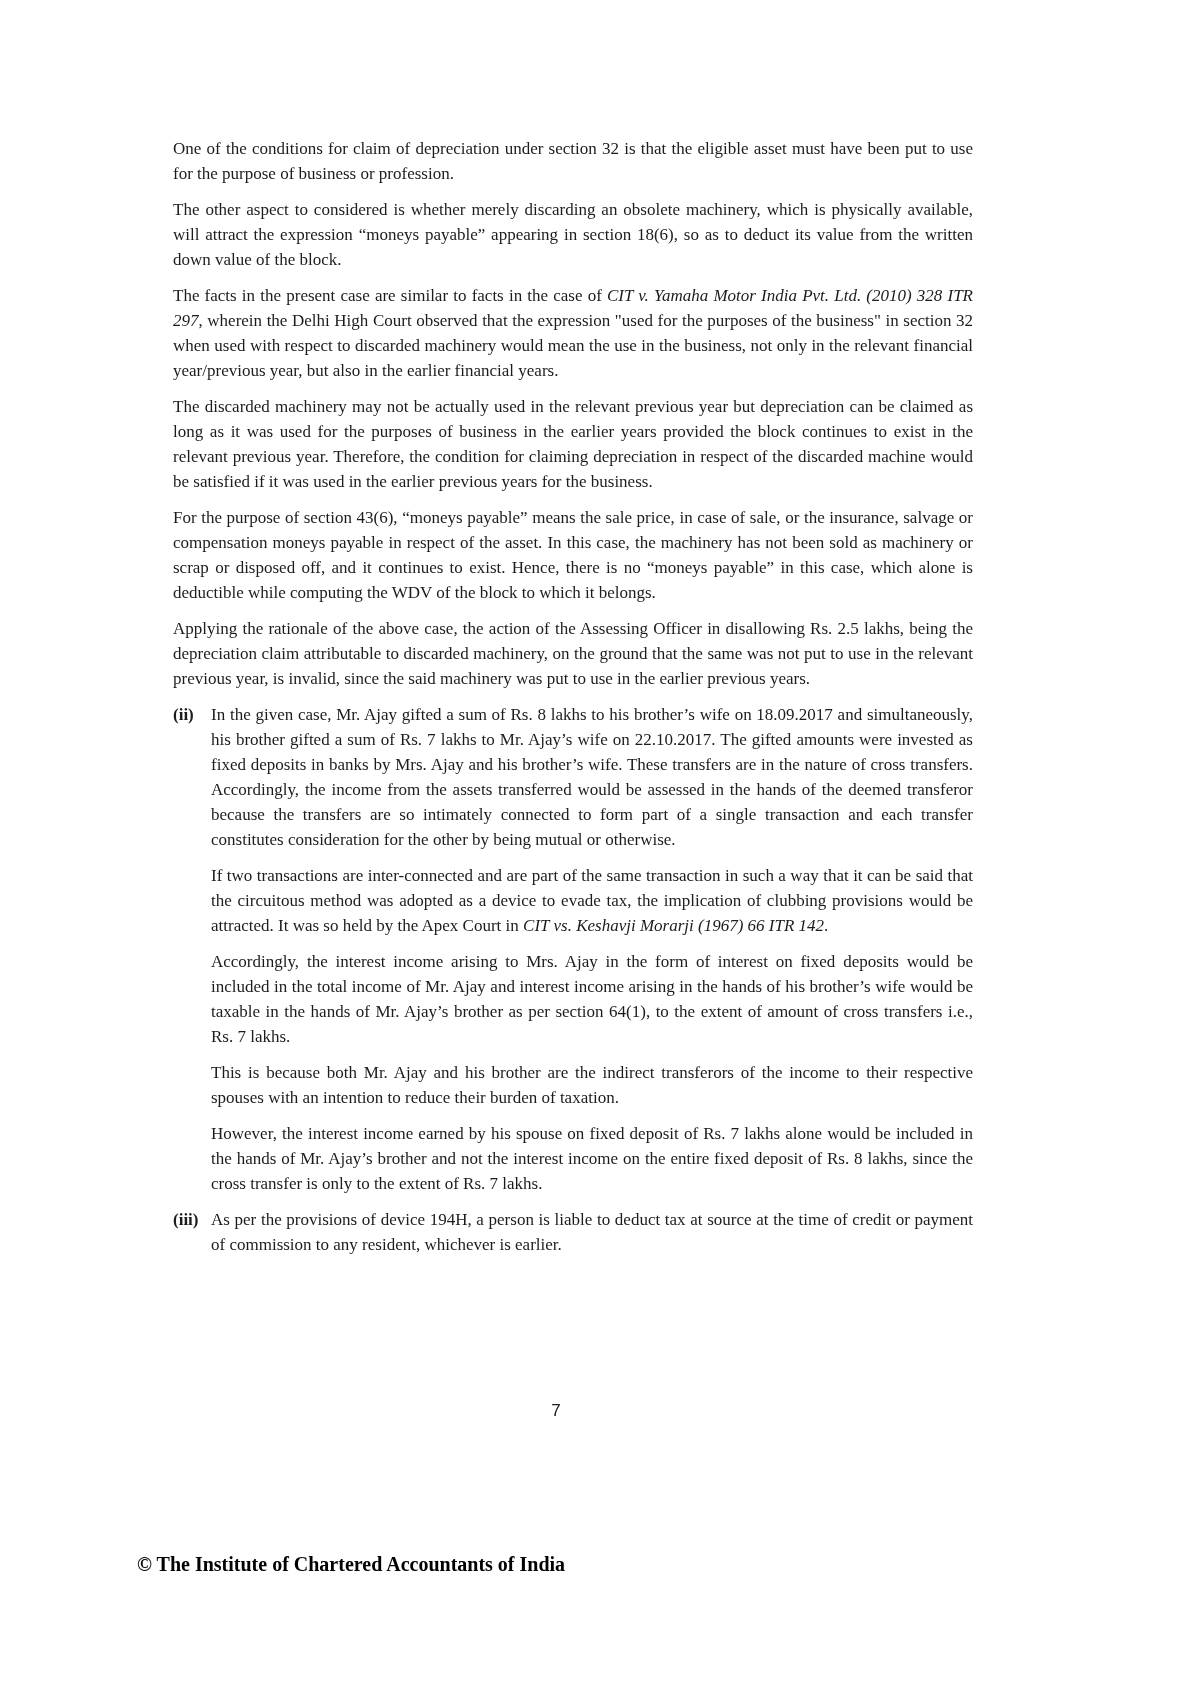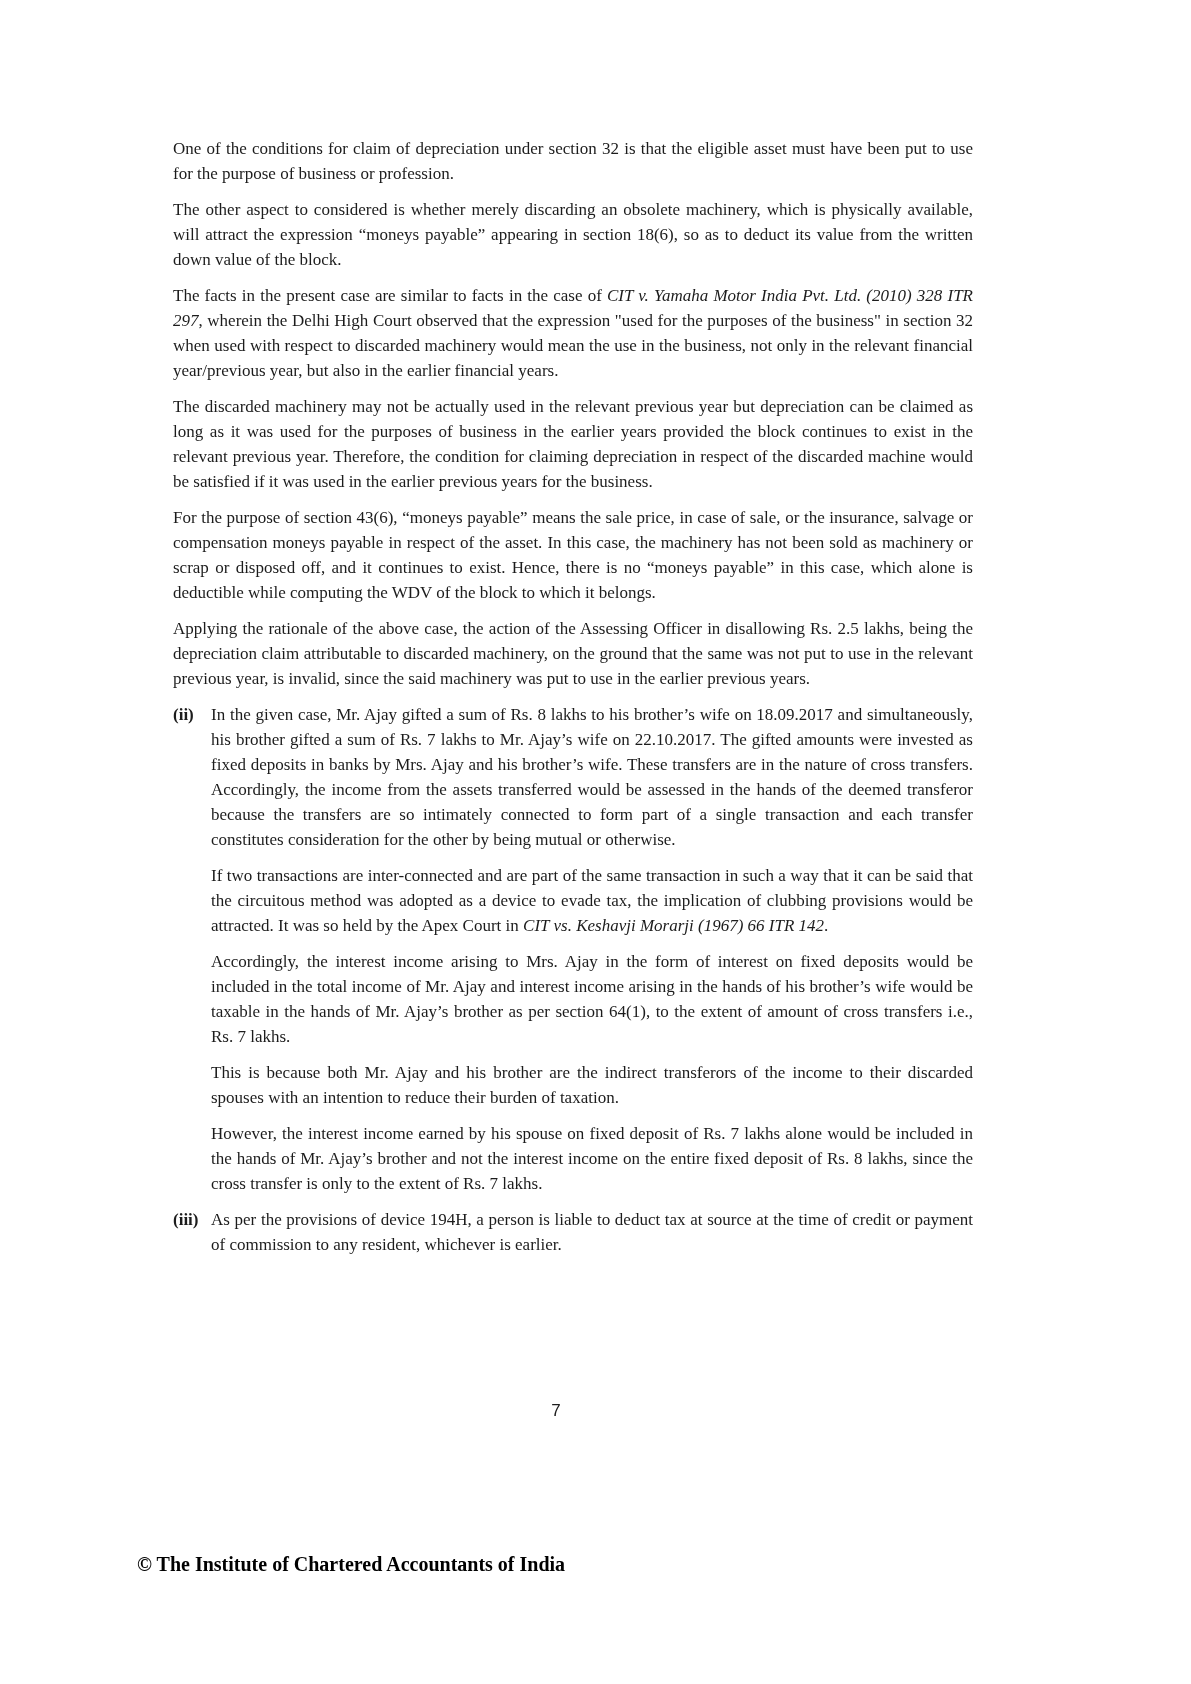--- a/index.html
+++ b/index.html
@@ -91,21 +91,21 @@
     <div class="list-item">
       <div class="list-marker">(ii)</div>
       <div class="list-body">
 
         <p class="para">In the given case, Mr. Ajay gifted a sum of Rs. 8 lakhs to his brother’s wife on 18.09.2017 and simultaneously, his brother gifted a sum of Rs. 7 lakhs to Mr. Ajay’s wife on 22.10.2017. The gifted amounts were invested as fixed deposits in banks by Mrs. Ajay and his brother’s wife. These transfers are in the nature of cross transfers. Accordingly, the income from the assets transferred would be assessed in the hands of the deemed transferor because the transfers are so intimately connected to form part of a single transaction and each transfer constitutes consideration for the other by being mutual or otherwise.</p>
 
         <p class="para"><span>If two transactions are inter-connected and are part of the same transaction in such a way that it can be said that the circuitous method was adopted as a device to evade tax, the implication of clubbing provisions would be attracted. It was so held by the Apex Court in </span><em class="cite">CIT vs. Keshavji Morarji (1967) 66 ITR 142</em><span>.</span></p>
 
         <p class="para">Accordingly, the interest income arising to Mrs. Ajay in the form of interest on fixed deposits would be included in the total income of Mr. Ajay and interest income arising in the hands of his brother’s wife would be taxable in the hands of Mr. Ajay’s brother as per section 64(1), to the extent of amount of cross transfers i.e., Rs. 7 lakhs.</p>
 
-        <p class="para">This is because both Mr. Ajay and his brother are the indirect transferors of the income to their discarded spouses with an intention to reduce their burden of taxation.</p>
+        <p class="para">This is because both Mr. Ajay and his brother are the indirect transferors of the income to their respective spouses with an intention to reduce their burden of taxation.</p>
 
         <p class="para">However, the interest income earned by his spouse on fixed deposit of Rs. 7 lakhs alone would be included in the hands of Mr. Ajay’s brother and not the interest income on the entire fixed deposit of Rs. 8 lakhs, since the cross transfer is only to the extent of Rs. 7 lakhs.</p>
 
       </div>
     </div>
 
     <div class="list-item">
       <div class="list-marker">(iii)</div>
       <div class="list-body">
 

